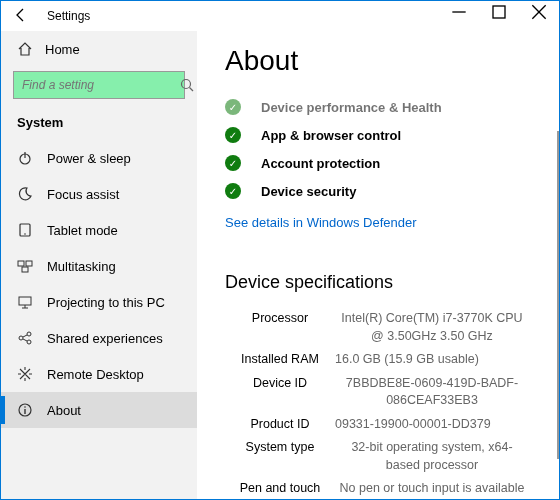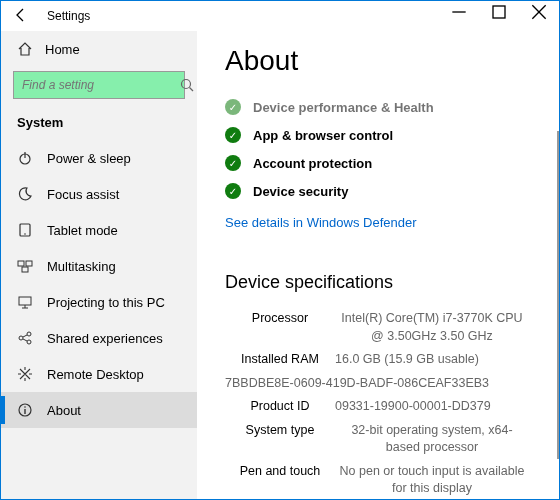--- a/index.html
+++ b/index.html
@@ -17,21 +17,21 @@
 .search input { border: none; outline: none; flex: 1; font-size: 12px; background: transparent; font-style: italic; color: #666; }
 .section-head { font-weight: 600; font-size: 13px; padding: 6px 16px 10px; }
 .nav { flex: 1; overflow: hidden; }
 .nav-item { display: flex; align-items: center; gap: 14px; padding: 10px 16px; font-size: 13px; position: relative; }
 .nav-item.selected { background: #dcdcdc; }
 .nav-item.selected::before { content: ""; position: absolute; left: 0; top: 4px; bottom: 4px; width: 4px; background: #0078d7; }
 .icon { width: 16px; height: 16px; display: inline-flex; align-items: center; justify-content: center; color: #333; }
 .content { flex: 1; padding: 14px 30px 0 28px; overflow: auto; position: relative; }
 h1 { font-weight: 300; font-size: 28px; margin-bottom: 16px; }
 .chk-row { display: flex; align-items: center; gap: 12px; padding: 6px 0; font-size: 13px; }
-.chk-row .lbl { font-weight: 600; }
+.chk-row .lbl { font-weight: 600; margin-left: 8px; }
 .check { width: 16px; height: 16px; border-radius: 50%; background: #107c10; color: #fff; display: inline-flex; align-items: center; justify-content: center; font-size: 10px; }
 .link { color: #0066cc; font-size: 13px; padding: 10px 0 6px; display: inline-block; }
 h2 { font-weight: 400; font-size: 18px; margin: 36px 0 14px; }
 .spec-row { display: flex; font-size: 12.5px; padding: 3px 0; line-height: 1.4; }
 .spec-row .k { width: 110px; flex-shrink: 0; color: #000; text-align: center; }
 .spec-row .v { color: #666; text-align: center; }
 .scrollbar-hint { position: absolute; right: 0; top: 100px; bottom: 40px; width: 2px; background: #999; }
 svg { width: 16px; height: 16px; }
 </style>
 </head>
@@ -189,20 +189,21 @@
 
       <div class="spec-row">
           <div class="k">Processor</div>
           <div class="v">Intel(R) Core(TM) i7-3770K CPU @ 3.50GHz 3.50 GHz</div>
         </div>
       <div class="spec-row">
           <div class="k">Installed RAM</div>
           <div class="v">16.0 GB (15.9 GB usable)</div>
         </div>
       <div class="spec-row">
+          <div class="k">Device ID</div>
           <div class="v">7BBDBE8E-0609-419D-BADF-086CEAF33EB3</div>
         </div>
       <div class="spec-row">
           <div class="k">Product ID</div>
           <div class="v">09331-19900-00001-DD379</div>
         </div>
       <div class="spec-row">
           <div class="k">System type</div>
           <div class="v">32-bit operating system, x64-based processor</div>
         </div>

